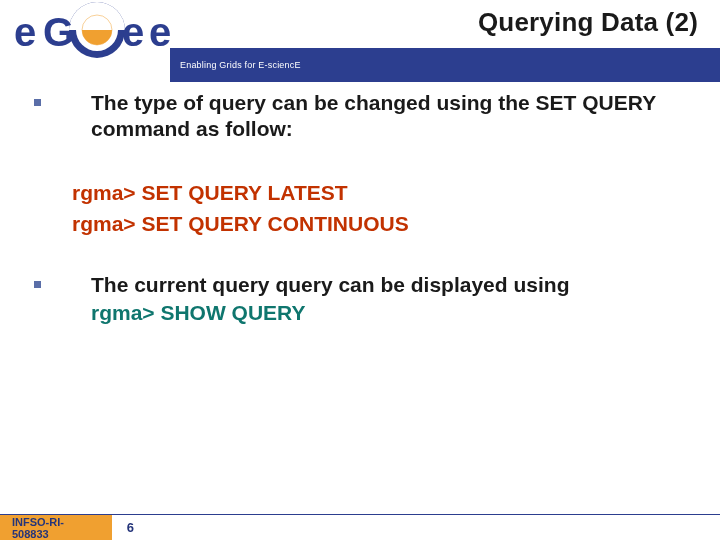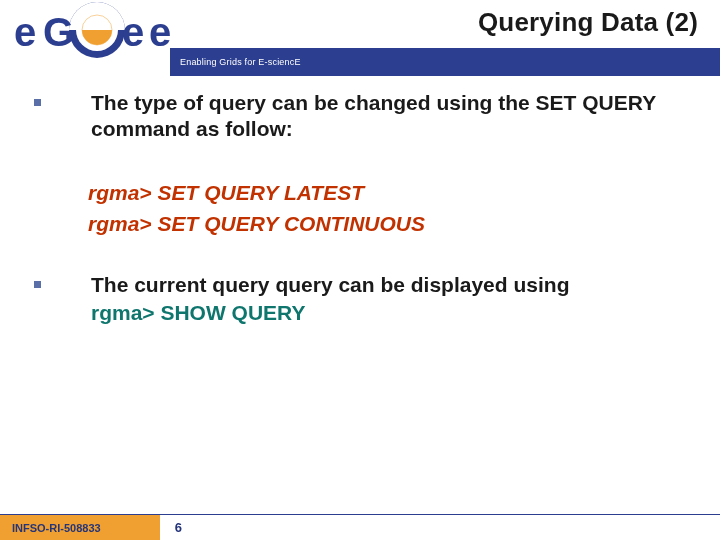--- a/index.html
+++ b/index.html
@@ -38,21 +38,21 @@
     font-size: 26px;
     font-weight: bold;
     color: #1a1a1a;
     letter-spacing: 0.2px;
   }
   .blue-bar {
     position: absolute;
     left: 170px;
     right: 0;
     top: 48px;
-    height: 28px;
+    height: 34px;
     background: #2c3e8f;
     display: flex;
     align-items: center;
     padding-left: 10px;
   }
   .blue-bar span {
     color: #fff;
     font-size: 9px;
     letter-spacing: 0.2px;
   }
@@ -82,23 +82,22 @@
   }
   .cmd-block {
     margin-left: 18px;
     margin-top: 34px;
     margin-bottom: 32px;
   }
   .cmd {
     font-size: 21px;
     font-weight: bold;
     color: #c23200;
-    margin-left: 36px;
+    margin-left: 20px;
     line-height: 1.5;
-    font-style: italic;
   }
   .or {
     font-size: 21px;
     font-weight: normal;
     color: #1a1a1a;
     margin: 4px 0;
   }
   .show {
     font-size: 21px;
     font-weight: bold;
@@ -119,21 +118,21 @@
   }
   .footer .left {
     background: #f0a030;
     color: #25357a;
     font-size: 11px;
     font-weight: bold;
     padding: 6px 12px;
     height: 100%;
     display: flex;
     align-items: center;
-    width: 160px;
+    width: 112px;
   }
   .footer .center {
     flex: 1;
     text-align: center;
     color: #25357a;
     font-size: 11px;
     font-weight: bold;
   }
   .footer .right {
     color: #25357a;

